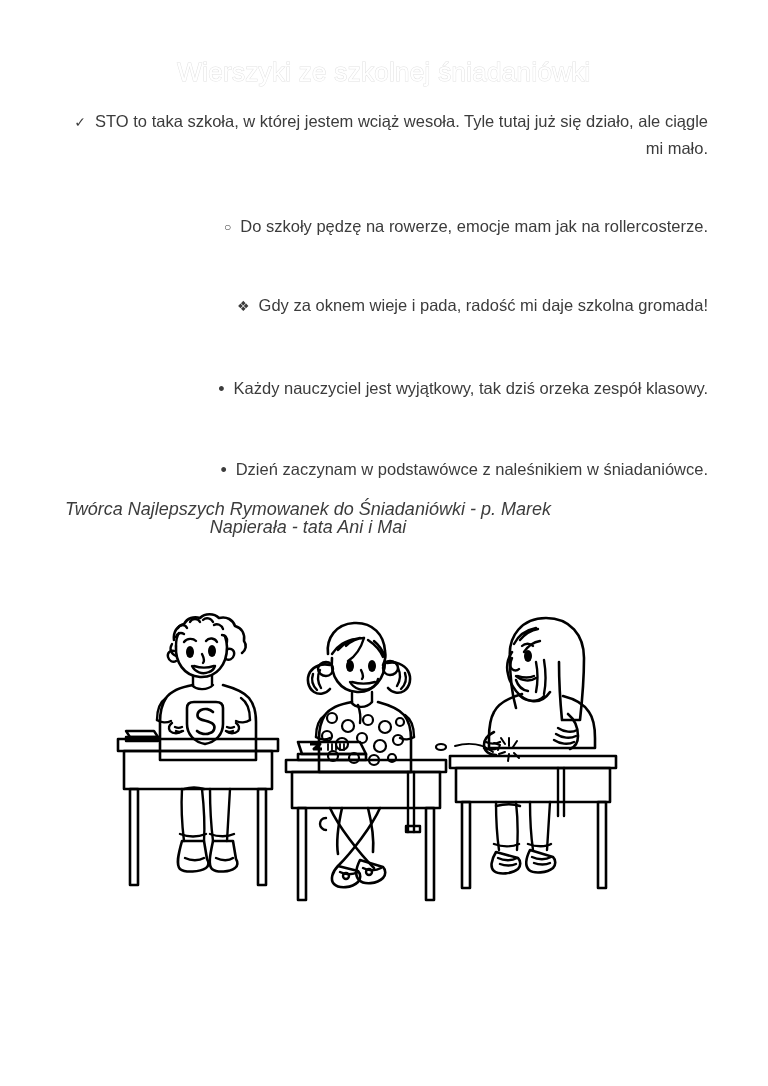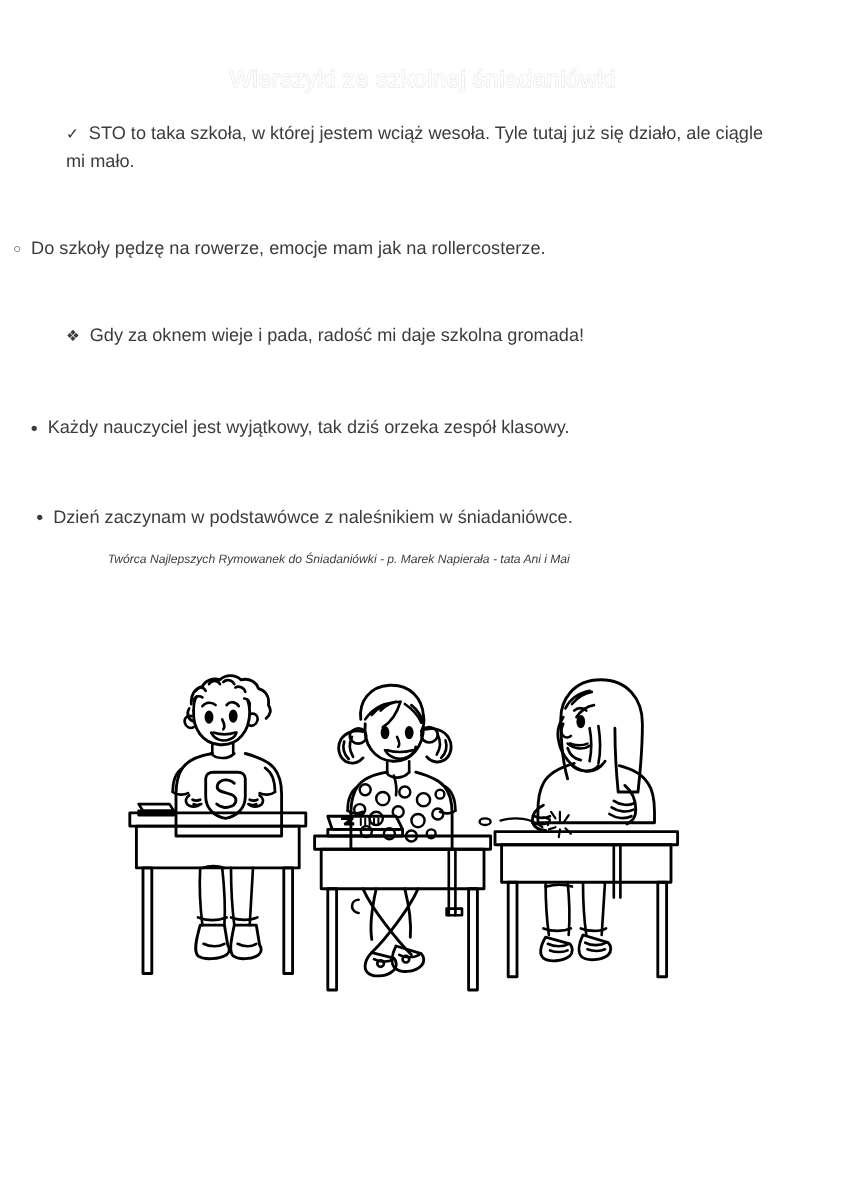--- a/index.html
+++ b/index.html
@@ -24,21 +24,21 @@
     background: #ffffff;
   }
 
   
   .doc-title {
     position: absolute;
     top: 58px;
     left: 0;
     width: 768px;
     text-align: center;
-    font-size: 22px;
+    font-size: 26px;
     font-weight: 400;
     letter-spacing: 0.3px;
     line-height: 28px;
     color: #ffffff;
     -webkit-text-stroke: 1px #e2e2e2;
     text-stroke: 1px #e2e2e2;
     paint-order: stroke fill;
     white-space: nowrap;
     user-select: none;
   }
@@ -46,21 +46,21 @@
   
   .poem {
     position: absolute;
     top: 108px;
     left: 0;
     width: 768px;
   }
 
   .poem-line {
     width: 100%;
-    text-align: left;
+    text-align: right;
     font-size: 16.5px;
     line-height: 26px;
     color: #3c3c3c;
     padding: 0 60px;
     box-sizing: border-box;
   }
 
   .poem-line .marker {
     display: inline-block;
     margin-right: 9px;
@@ -82,21 +82,21 @@
   .pl-3 { position: absolute; top: 267px; padding-left: 28px; }
   .pl-4 { position: absolute; top: 348px; padding-left: 33px; }
 
   
   .attribution {
     position: absolute;
     top: 500px;
     left: 0;
     width: 616px;
     text-align: center;
-    font-size: 11px;
+    font-size: 18px;
     font-style: italic;
     line-height: 18px;
     color: #3c3c3c;
     padding: 0 30px;
     box-sizing: border-box;
   }
 
   
   .illustration {
     position: absolute;

